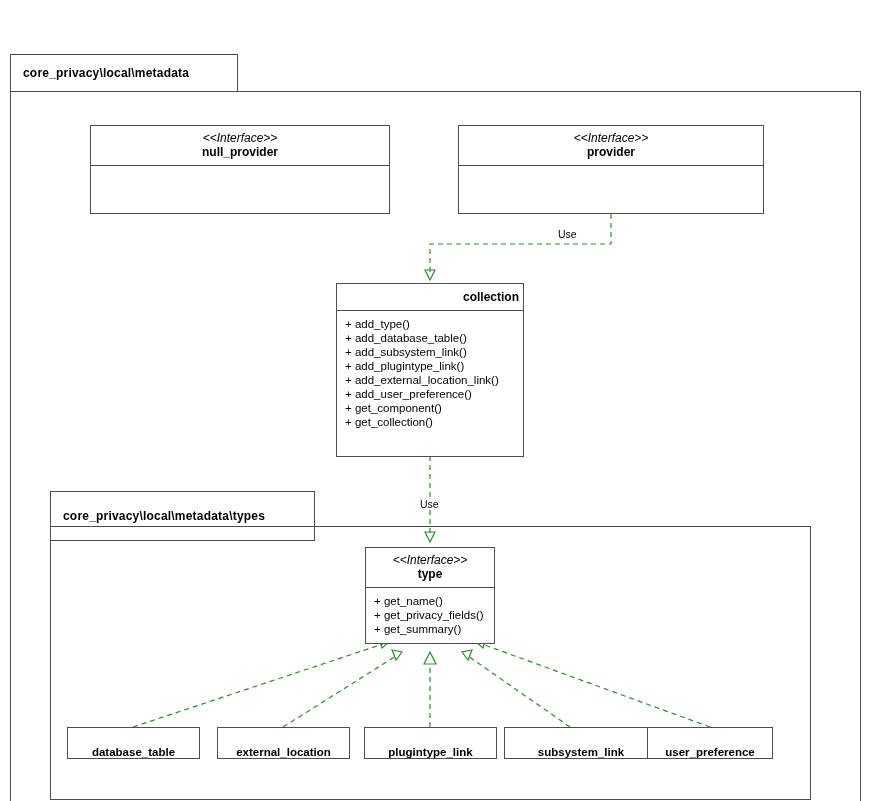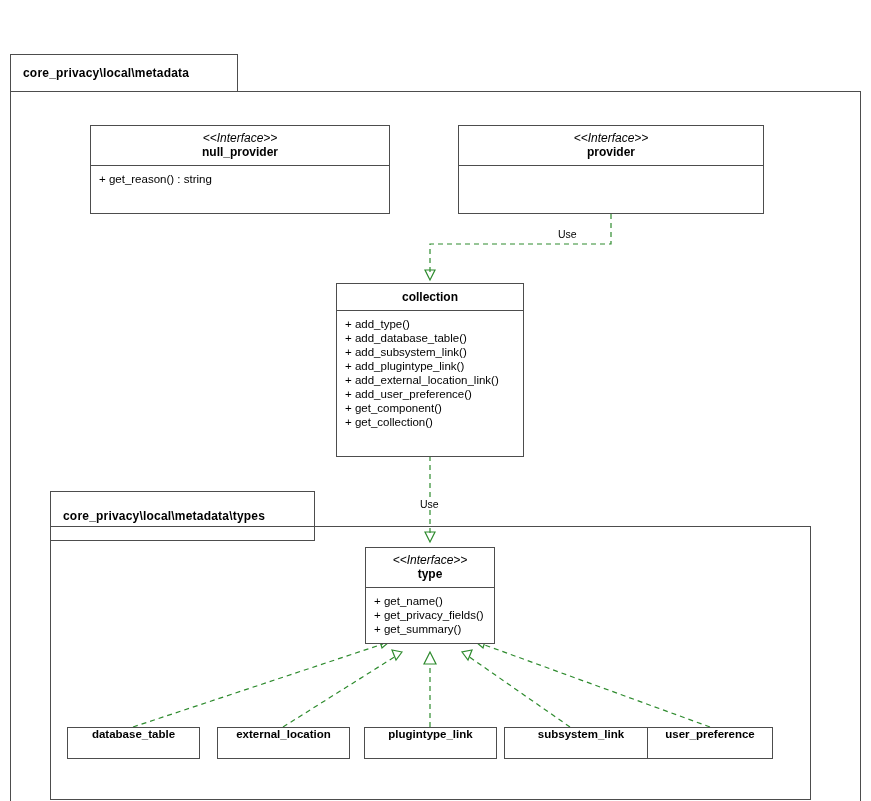--- a/index.html
+++ b/index.html
@@ -77,21 +77,21 @@
   }
   .cls-body div {
     white-space: nowrap;
   }
   .simple {
     position: absolute;
     box-sizing: border-box;
     border: 1px solid #4d4d4d;
     background: #ffffff;
     display: flex;
-    align-items: flex-start;
+    align-items: flex-end;
     justify-content: center;
     font-size: 11.5px;
     font-weight: bold;
     color: #000000;
   }
   .edge-label {
     position: absolute;
     font-size: 10.5px;
     color: #000000;
     background: #ffffff;
@@ -144,35 +144,32 @@
   <div class="edge-label" style="left:418px; top:454px;">
     <span>Use</span>
   </div>
 
   <div class="cls" style="left:90px; top:81px; width:300px; height:89px;">
     <div class="cls-head">
       <span class="stereo">&lt;&lt;Interface&gt;&gt;</span>
       <span class="nm">null_provider</span>
     </div>
     <div class="cls-sep"></div>
-    <div class="cls-body">
-      <div>+ get_reason() : string</div>
-    </div>
   </div>
 
   <div class="cls" style="left:458px; top:81px; width:306px; height:89px;">
     <div class="cls-head">
       <span class="stereo">&lt;&lt;Interface&gt;&gt;</span>
       <span class="nm">provider</span>
     </div>
     <div class="cls-sep"></div>
   </div>
 
   <div class="cls" style="left:336px; top:239px; width:188px; height:174px;">
-    <div class="cls-head" style="padding-top:6px;">
+    <div class="cls-head" style="padding-top:6px;text-align:right;">
       <span class="nm">collection</span>
     </div>
     <div class="cls-sep"></div>
     <div class="cls-body">
       <div>+ add_type()</div>
       <div>+ add_database_table()</div>
       <div>+ add_subsystem_link()</div>
       <div>+ add_plugintype_link()</div>
       <div>+ add_external_location_link()</div>
       <div>+ add_user_preference()</div>

